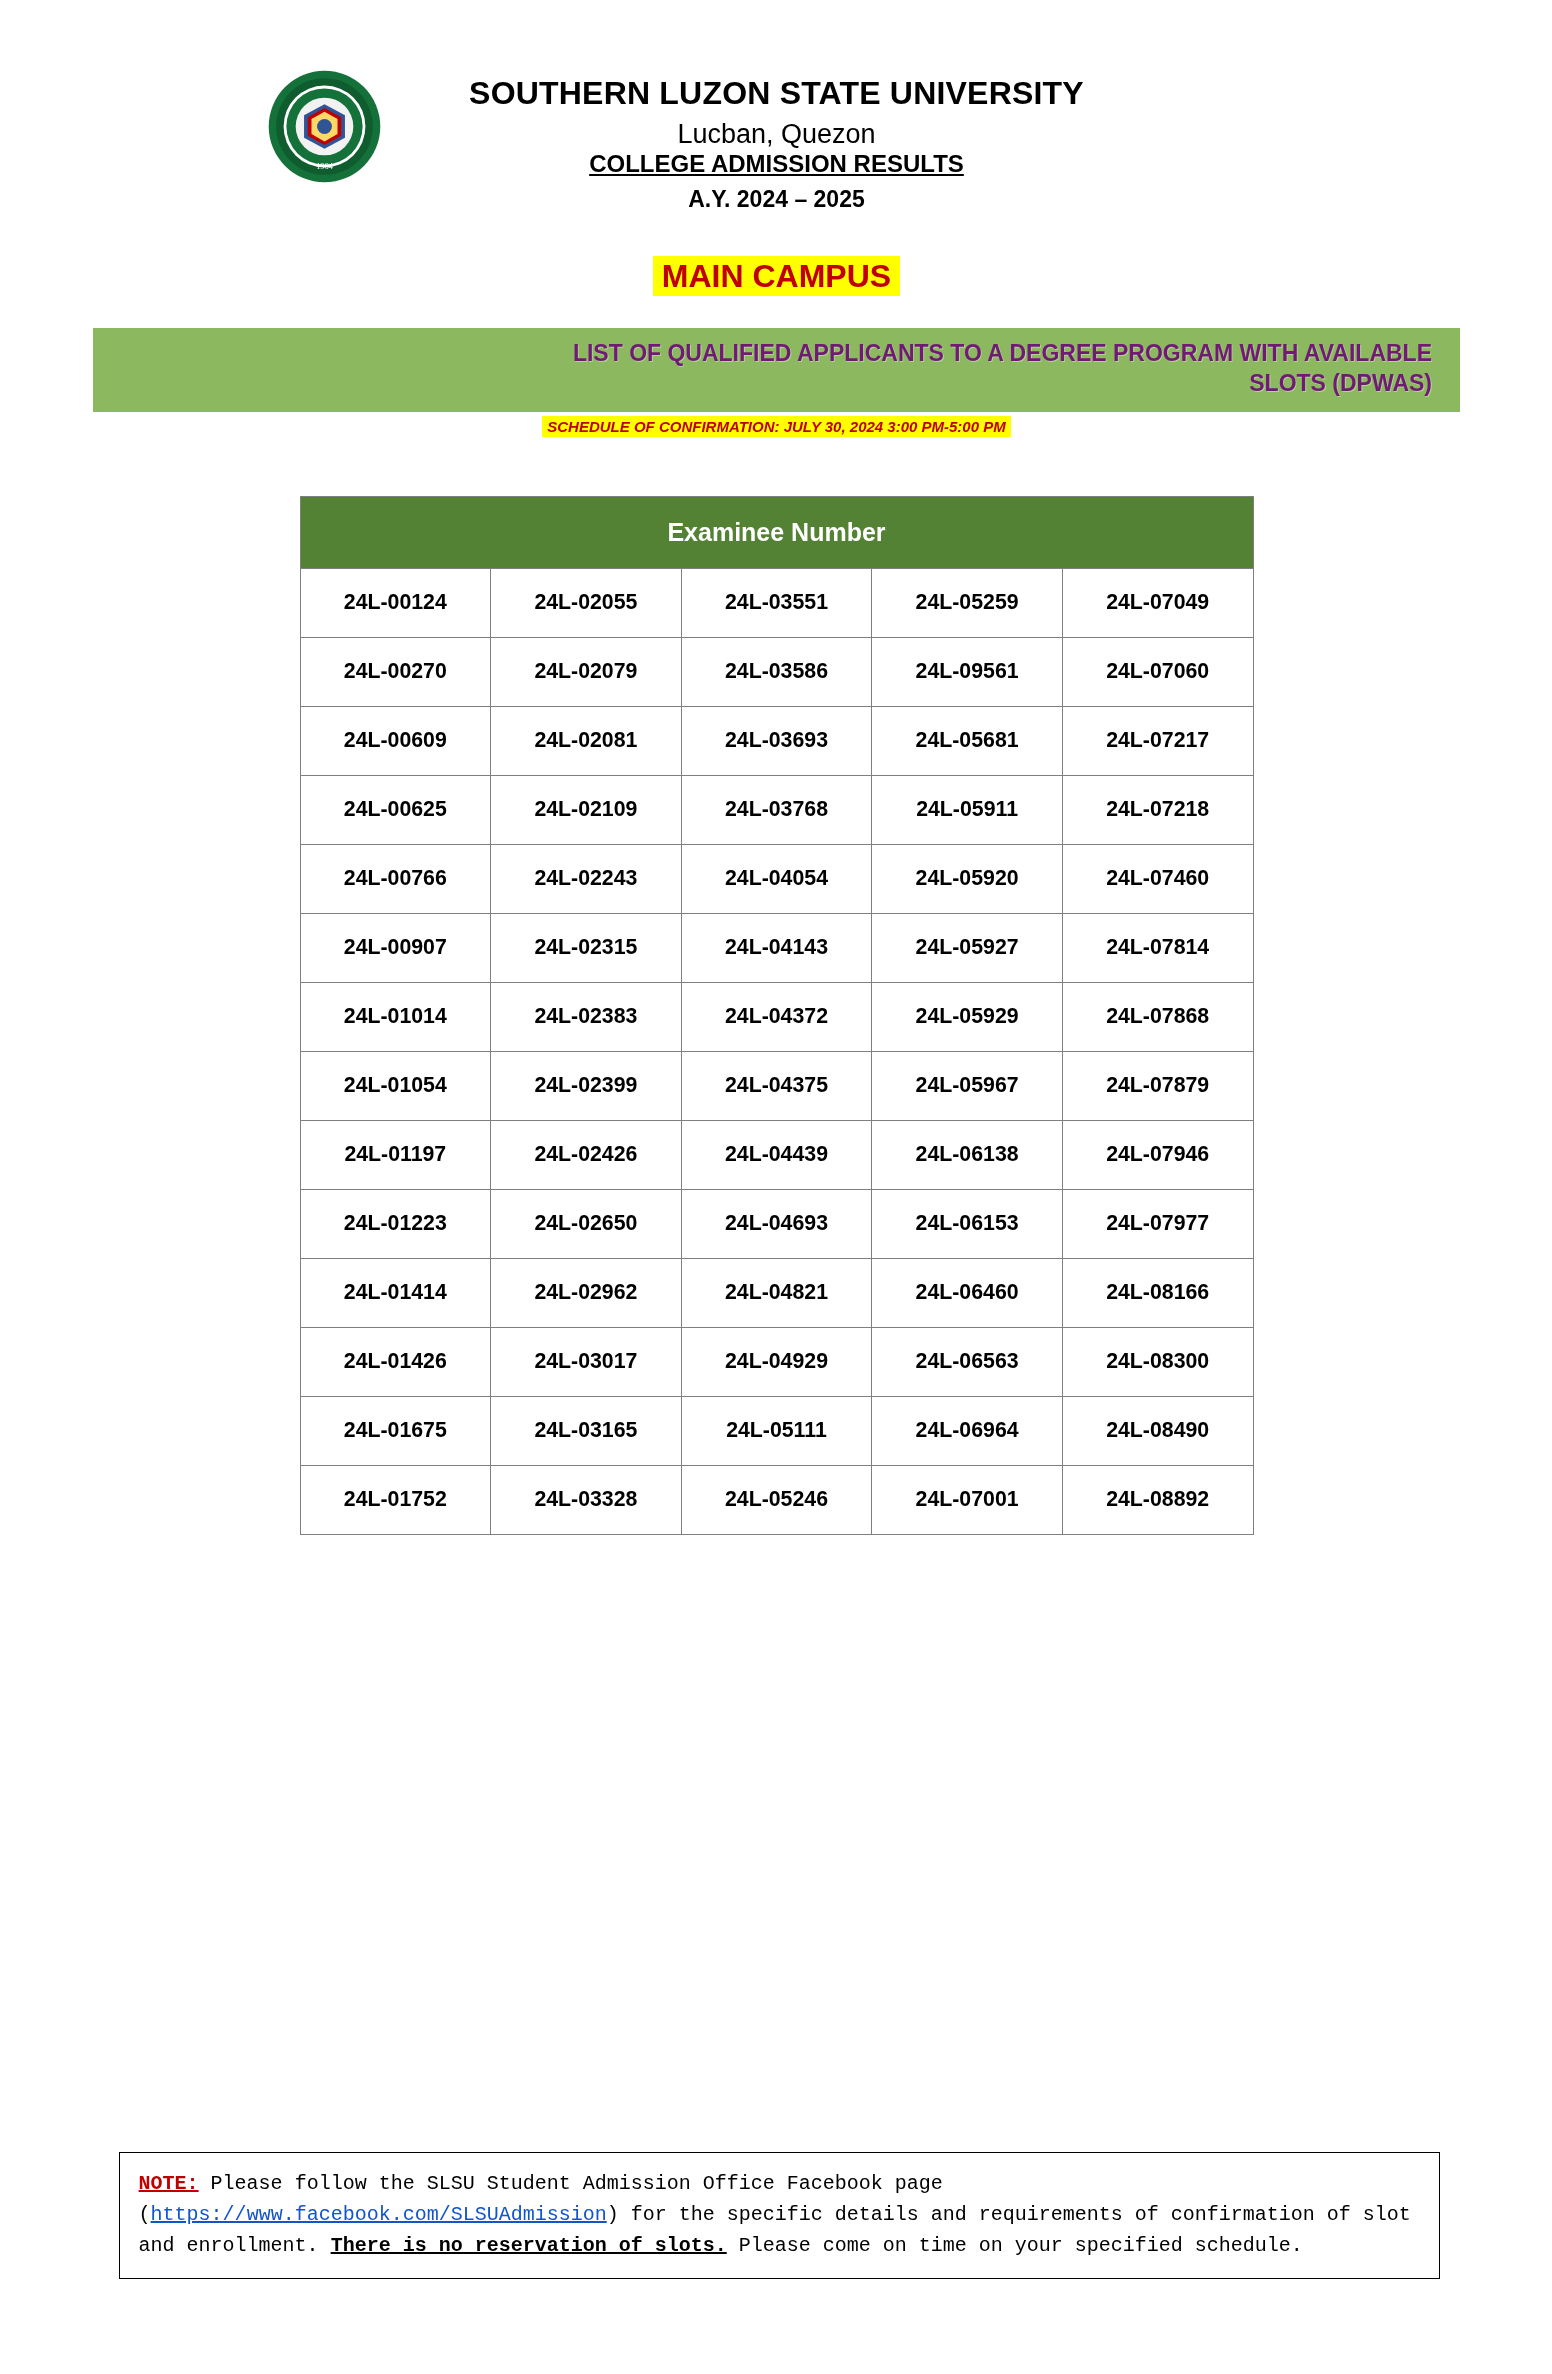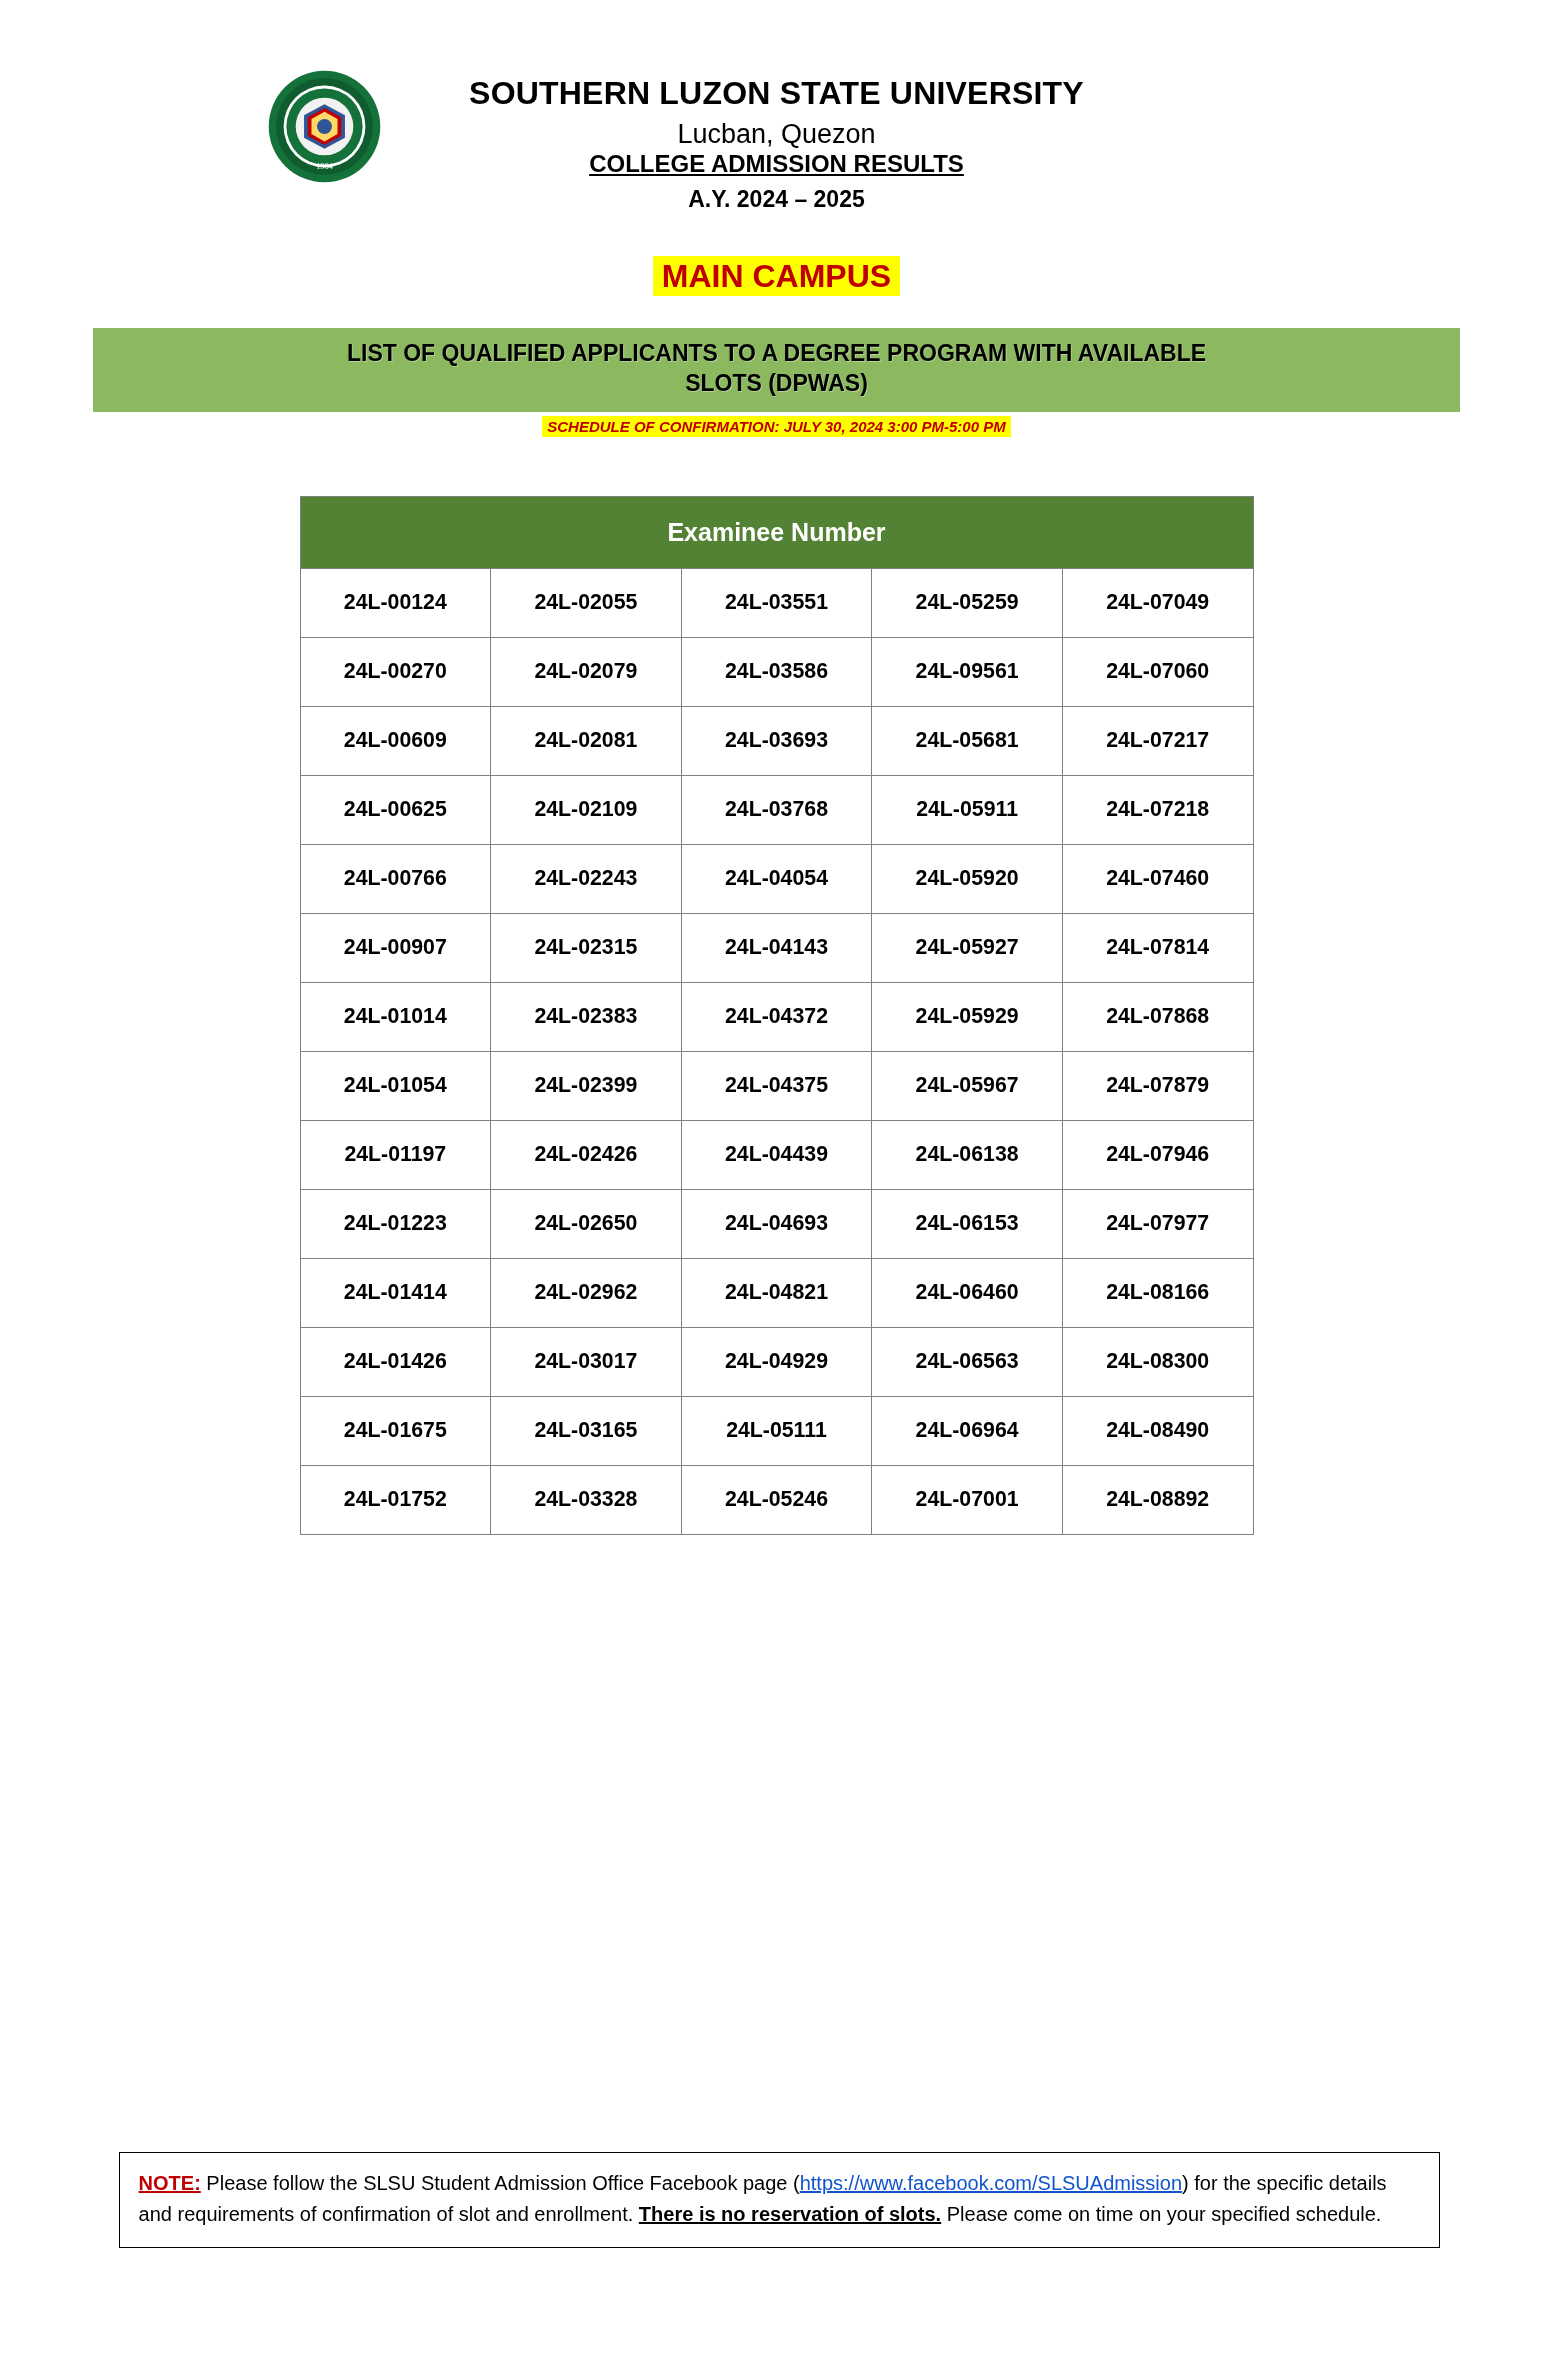--- a/index.html
+++ b/index.html
@@ -69,23 +69,24 @@
   
   .banner {
     margin-top: 33px;
     background: #8cb95f;
     text-align: center;
     padding: 11px 28px 13px 28px;
   }
   .banner-line {
     font-size: 23px;
     font-weight: bold;
-    color: #000000;
+    color: #701a75;
     line-height: 1.3;
     text-shadow: 0.9px 0.9px 0 rgba(255,255,255,0.35);
+    text-align: right;
   }
   .sched {
     text-align: center;
     margin-top: 5.6px;
     font-size: 15px;
   }
   .sched span.hl {
     background: #ffff00;
     color: #c00000;
     font-weight: bold;
@@ -123,20 +124,21 @@
 
   
   .note {
     position: absolute;
     left: 119px;
     right: 113px;
     top: 2152px;
     border: 0.9px solid #000000;
     padding: 15px 18.6px 16.7px 18.6px;
     box-sizing: border-box;
+    font-family: Liberation Mono, monospace;
   }
   .note-text {
     font-size: 20px;
     line-height: 1.55;
   }
   .note-label {
     color: #c00000;
     font-weight: bold;
     text-decoration: underline;
   }

